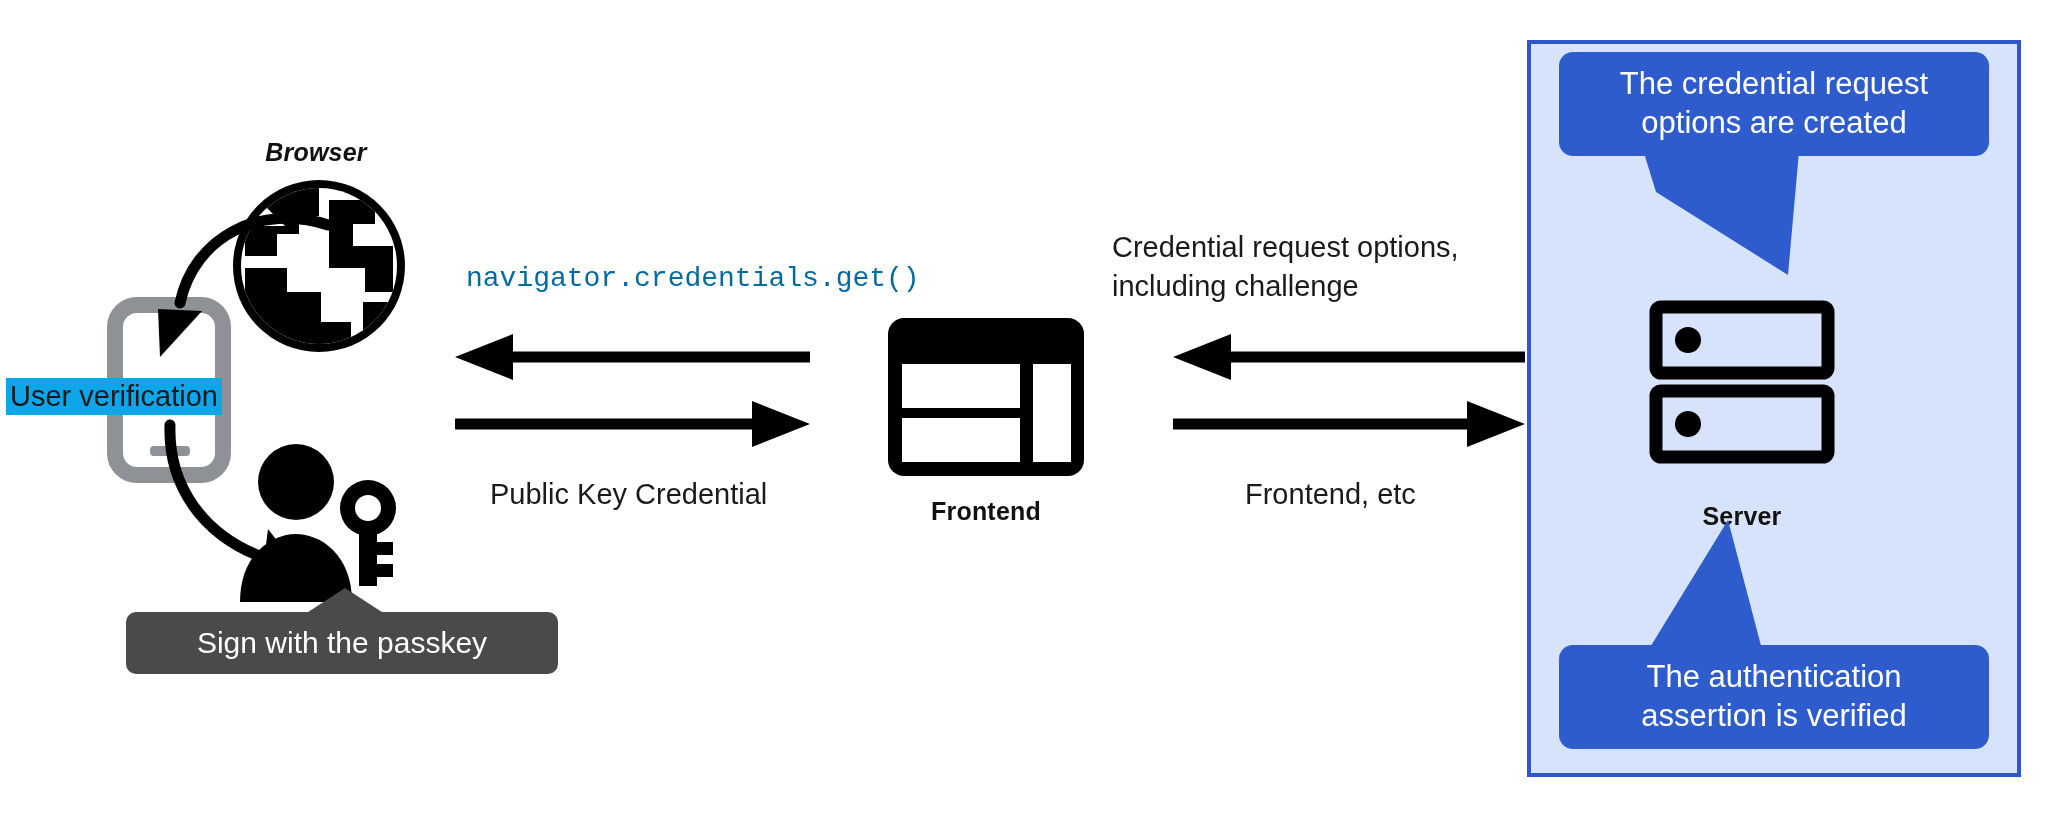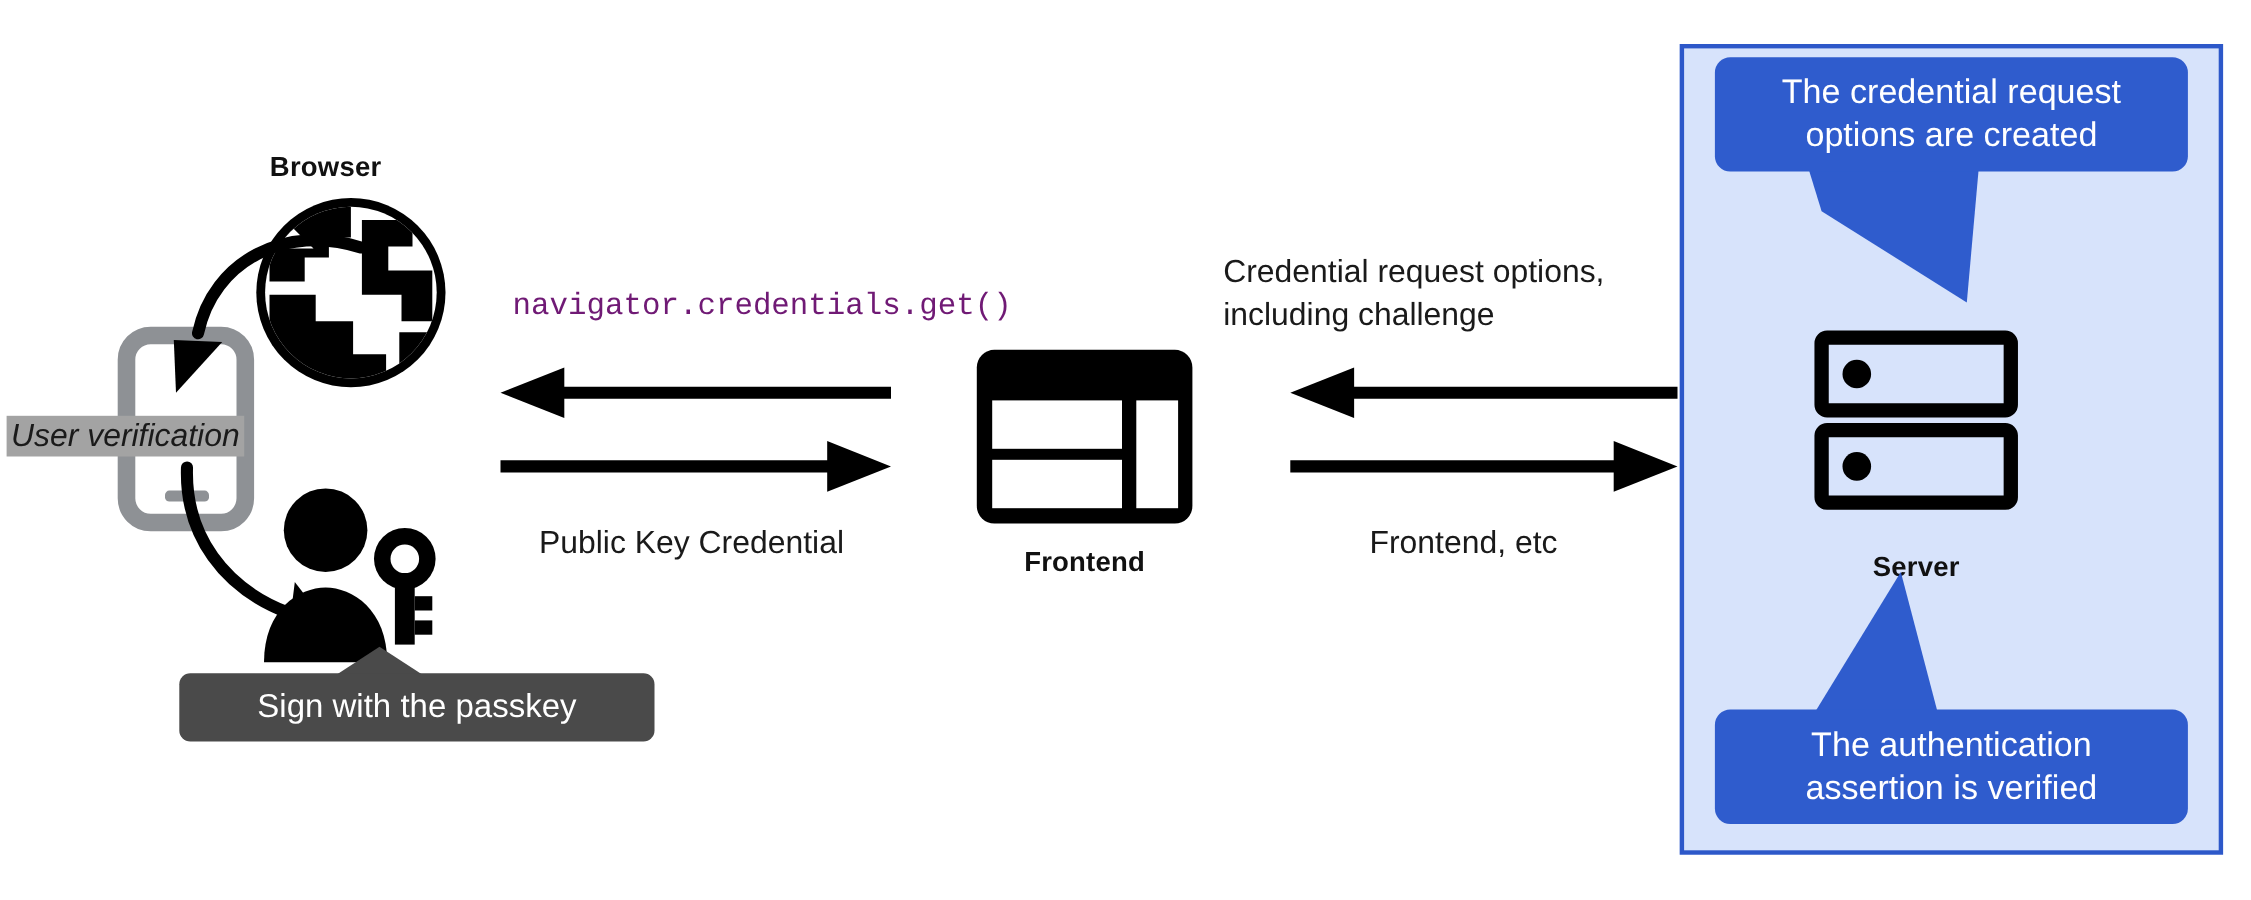--- a/index.html
+++ b/index.html
@@ -34,21 +34,21 @@
     font-weight: 400;
     font-size: 29px;
     color: #1a1a1a;
     white-space: nowrap;
   }
   .label-plain.two-line { white-space: normal; line-height: 1.33; }
   .label-mono {
     font-family: "Liberation Mono", "DejaVu Sans Mono", monospace;
     font-weight: 400;
     font-size: 28px;
-    color: #701a75;
+    color: #0369a1;
     white-space: nowrap;
   }
 
   
   #server-panel {
     left: 1527px;
     top: 40px;
     width: 494px;
     height: 737px;
     background: #d7e3fb;
@@ -71,21 +71,20 @@
     padding: 14px 22px;
     box-sizing: border-box;
   }
 
   
   #passkey-tooltip {
     left: 126px;
     top: 612px;
     width: 432px;
     height: 62px;
-    margin-left: 37px;
   }
   #passkey-tooltip .tip-box {
     position: absolute;
     left: 0; top: 0;
     width: 432px; height: 62px;
     background: #4a4a4a;
     border-radius: 10px;
     color: #ffffff;
     font-size: 30px;
     display: flex;
@@ -127,21 +126,21 @@
     <polygon points="98,0 140,160 0,160" fill="#2f5ccd"></polygon>
   </svg>
 
   <div class="abs callout-box" style="left:1559px; top:645px; width:430px; height:104px;">
     <div>
       <div>The authentication</div>
       <div>assertion is verified</div>
     </div>
   </div>
 
-  <div class="abs label-bold" style="left:176px; top:138px; width:240px;">Browser</div>
+  <div class="abs label-bold" style="left:196px; top:138px; width:240px;font-style:italic;">Browser</div>
 
   <svg class="abs" style="left:225px; top:172px;" width="188" height="188">
     <defs>
       <clipPath id="globeClip">
           <circle cx="94" cy="94" r="78"></circle>
         </clipPath>
     </defs>
     <circle cx="94" cy="94" r="86" fill="#000000"></circle>
     <circle cx="94" cy="94" r="78" fill="#ffffff"></circle>
     <g clip-path="url(#globeClip)">
@@ -162,21 +161,21 @@
   <svg class="abs" style="left:90px; top:185px;" width="260" height="300">
     <path d="M238,40 C170,18 104,52 90,118" fill="none" stroke="#000000" stroke-width="11" stroke-linecap="round"></path>
     <polygon points="70,172 112,126 68,124" fill="#000000"></polygon>
   </svg>
 
   <svg class="abs" style="left:90px; top:415px;" width="250" height="190">
     <path d="M80,10 C78,72 114,120 172,142" fill="none" stroke="#000000" stroke-width="11" stroke-linecap="round"></path>
     <polygon points="218,166 178,114 172,162" fill="#000000"></polygon>
   </svg>
 
-  <div class="abs" style="left:6px; top:378px; background:#a3a3a3; padding:2px 4px;font-style:italic;">
+  <div class="abs" style="left:6px; top:378px; background:#0ea5e9; padding:2px 4px;">
     <span class="label-plain">User verification</span>
   </div>
 
   <svg class="abs" style="left:238px; top:442px;" width="180" height="160">
     <circle cx="58" cy="40" r="38" fill="#000000"></circle>
     <path d="M2,160 C2,112 34,92 58,92 C82,92 114,112 114,160 Z" fill="#000000"></path>
     <circle cx="130" cy="66" r="28" fill="#000000"></circle>
     <circle cx="130" cy="66" r="13" fill="#ffffff"></circle>
     <rect x="121" y="88" width="18" height="56" fill="#000000"></rect>
     <rect x="139" y="100" width="16" height="13" fill="#000000"></rect>

